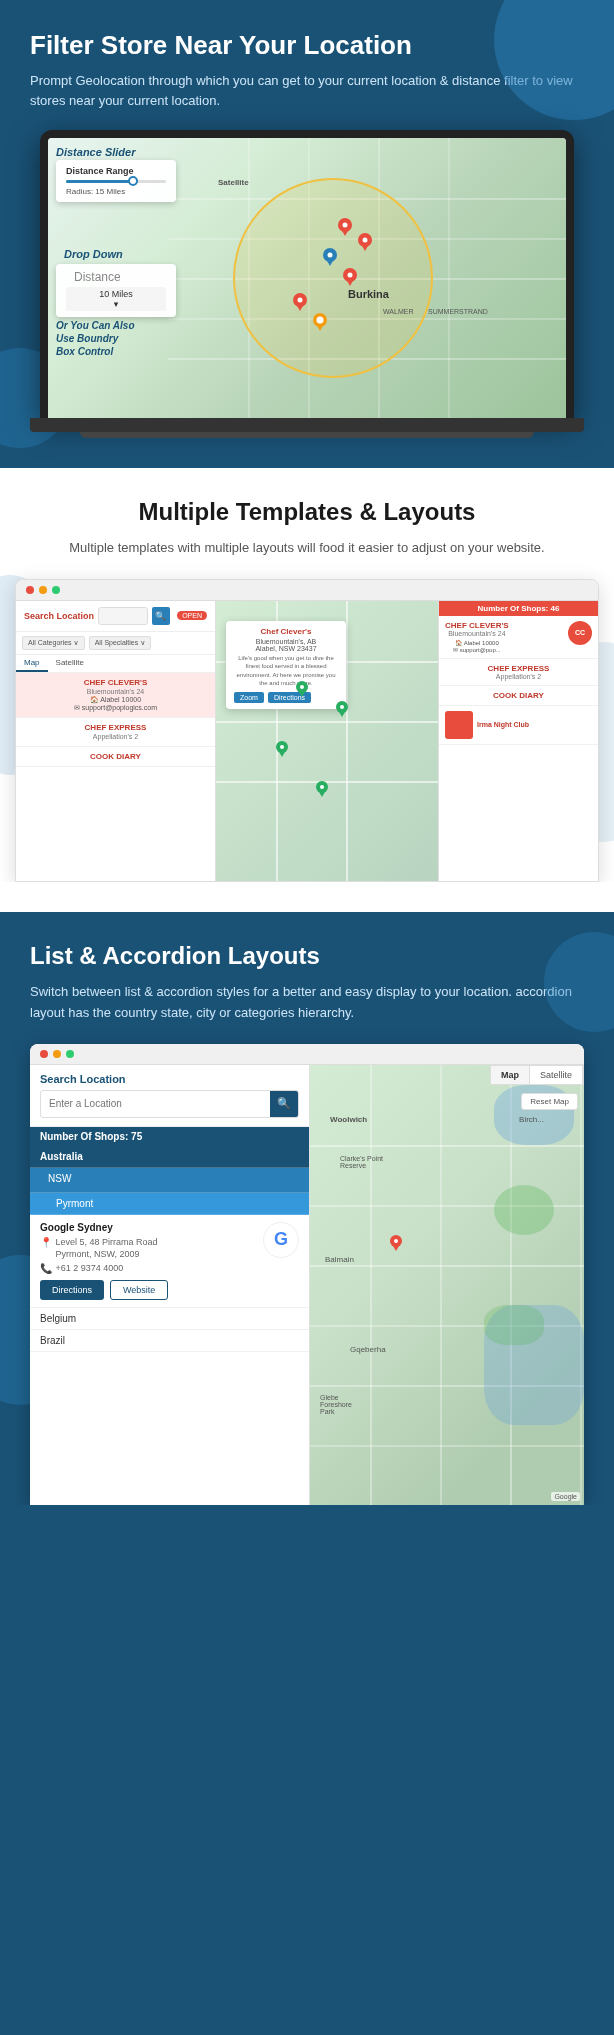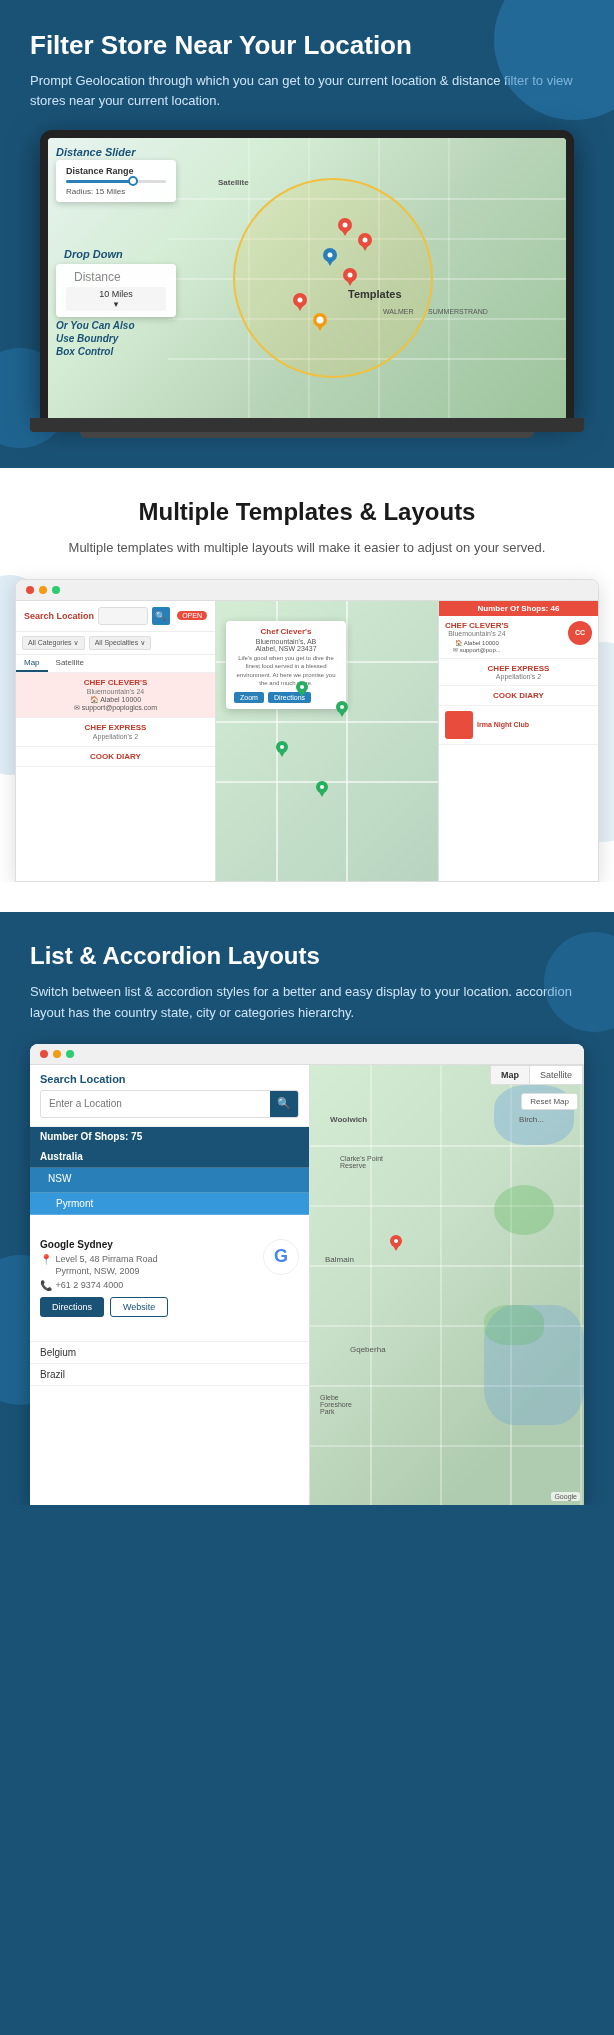--- a/index.html
+++ b/index.html
@@ -586,21 +586,21 @@
       border-bottom: 1px solid rgba(255,255,255,0.2);
     }
     .acc-city {
       background: #3498db;
       color: #fff;
       padding: 5px 10px 5px 26px;
       font-size: 10px;
       border-bottom: 1px solid rgba(255,255,255,0.2);
     }
     .acc-store-entry {
-      padding: 24px 10px;
+      padding: 7px 10px;
       border-bottom: 1px solid #f0f0f0;
       display: flex;
       align-items: flex-start;
       justify-content: flex-end;
     }
     .acc-store-info { flex: 1; }
     .acc-store-name {
       font-size: 10px;
       font-weight: 700;
       color: #1a1a1a;
@@ -830,36 +830,36 @@
           <div class="dd-label">Distance</div>
           <div class="dd-val">
             <span>10 Miles</span>
             <span>▾</span>
           </div>
         </div>
 
         <div class="label-boundry">Or You Can Also Use Boundry Box Control</div>
 
         <div style="position:absolute;top:40px;left:170px;font-size:8px;color:#555;font-weight:600">Satellite</div>
-        <div style="position:absolute;top:150px;left:300px;font-size:11px;color:#333;font-weight:700">Templates</div>
+        <div style="position:absolute;top:150px;left:300px;font-size:11px;color:#333;font-weight:700">Burkina</div>
         <div style="position:absolute;top:170px;left:335px;font-size:7px;color:#555">WALMER</div>
         <div style="position:absolute;top:170px;left:380px;font-size:7px;color:#555">SUMMERSTRAND</div>
       </div>
     </div>
     <div class="laptop-base"></div>
     <div class="laptop-stand"></div>
   </div>
 </div>
 
 <div class="section-templates">
   <div class="blob-templates-l"></div>
   <div class="blob-templates-r"></div>
 
   <h2>Multiple Templates &amp; Layouts</h2>
-  <p>Multiple templates with multiple layouts will make it easier to adjust on your served.</p>
+  <p>Multiple templates with multiple layouts will food it easier to adjust on your website.</p>
 
   <div class="browser-wrap">
     <div class="browser-outer">
       <div class="browser-bar">
         <div class="browser-dot dot-red"></div>
         <div class="browser-dot dot-yellow"></div>
         <div class="browser-dot dot-green"></div>
       </div>
 
       <div class="browser-content">

